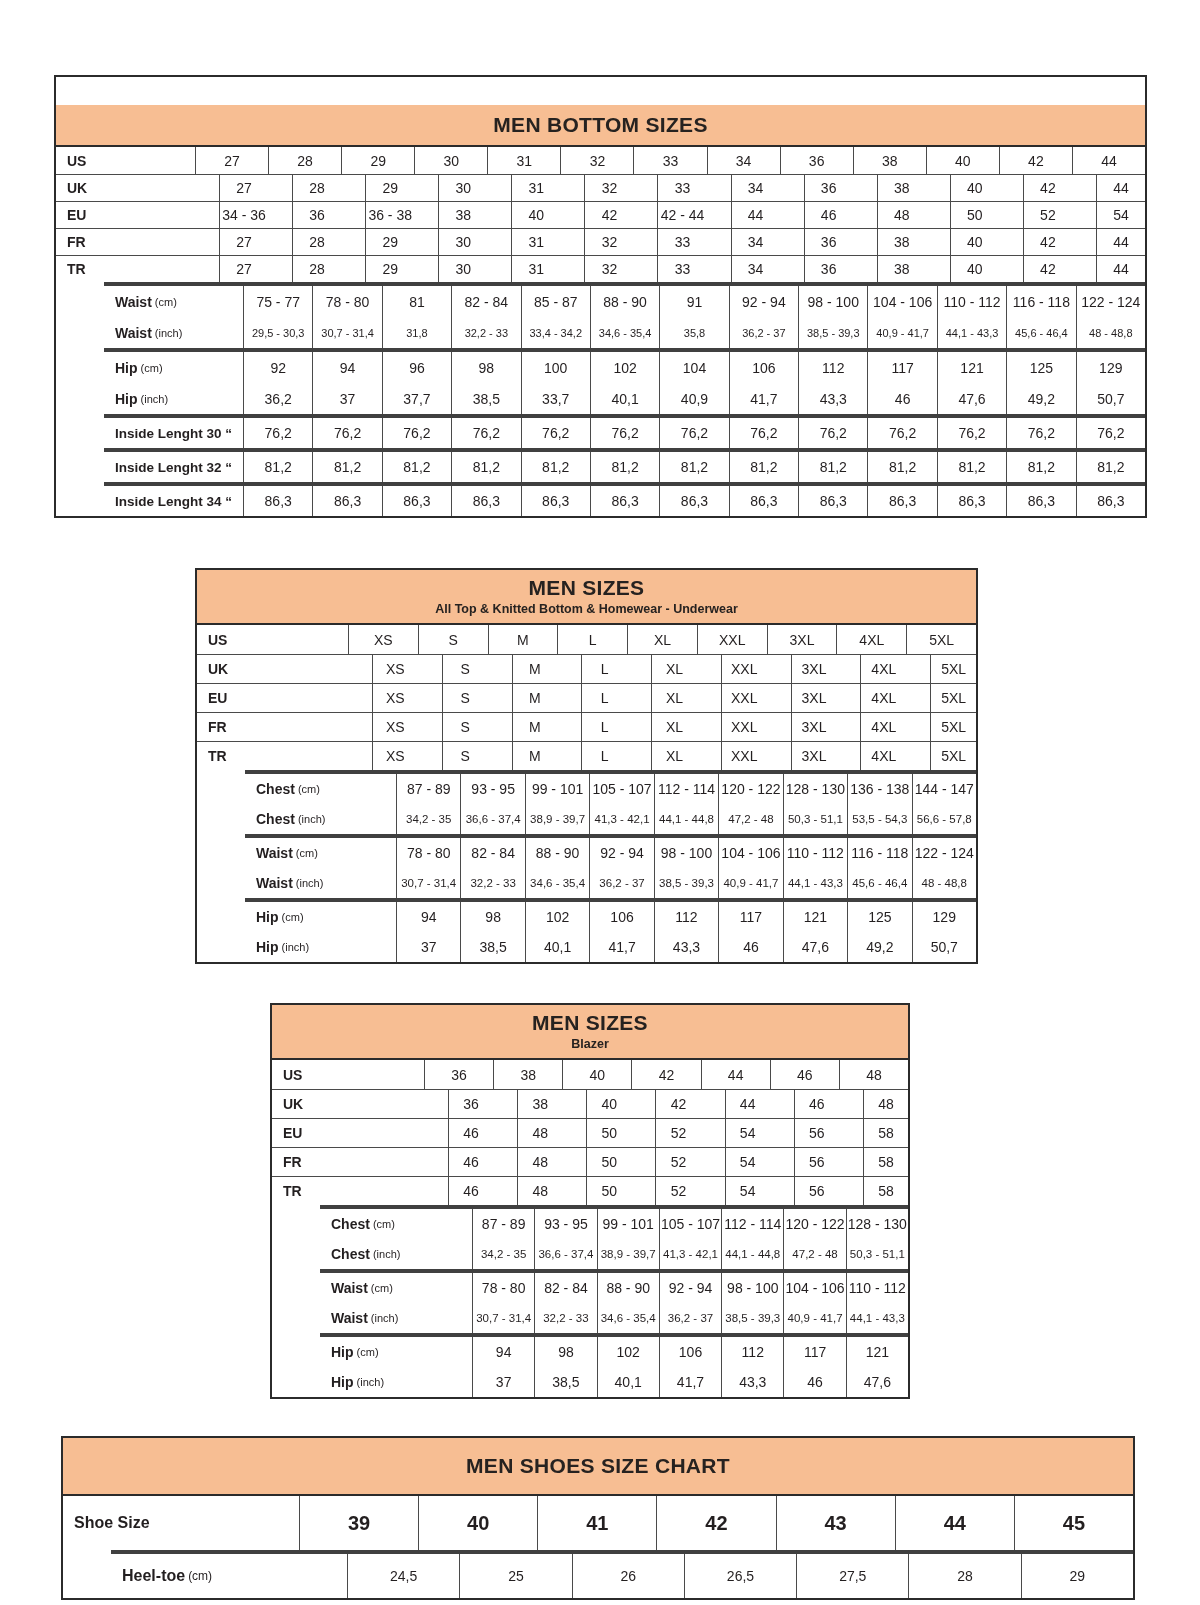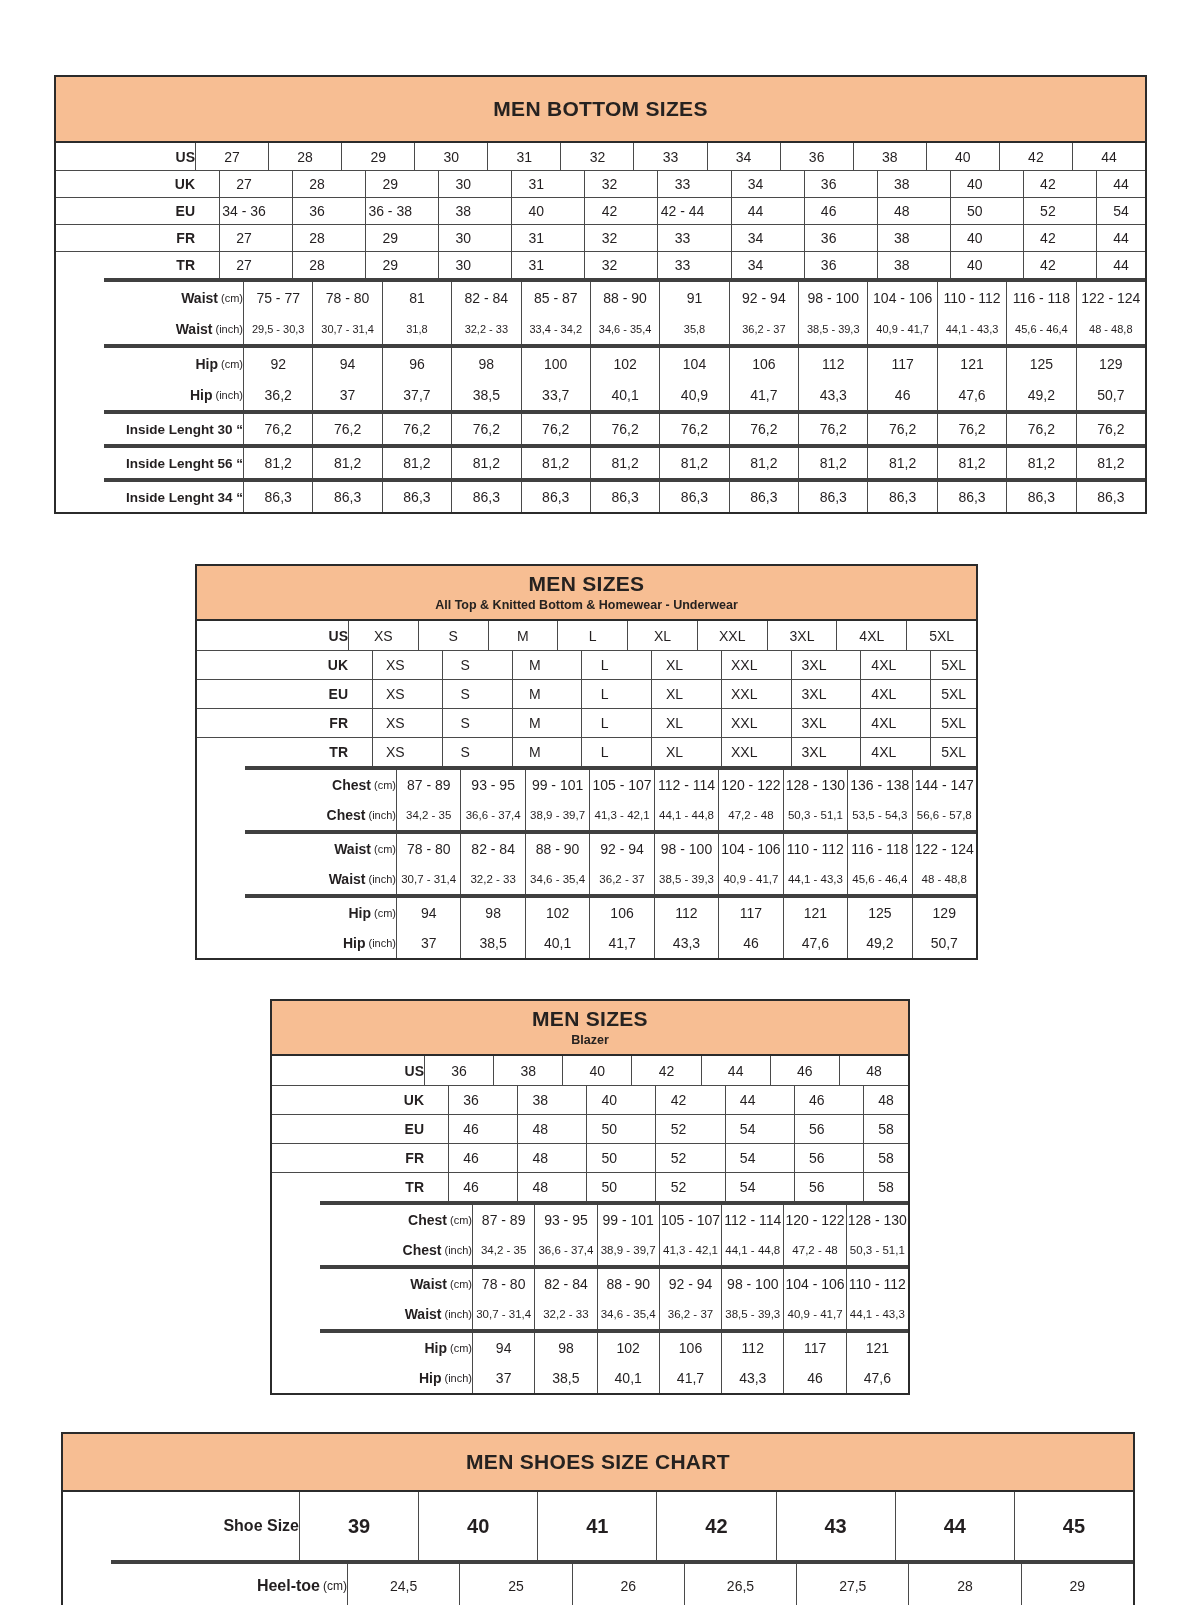--- a/index.html
+++ b/index.html
@@ -21,51 +21,51 @@
   .t2{margin:50px 0 0 195px; width:783px;  --label-w:151px;}
   .t3{margin:39px 0 0 270px; width:640px;  --label-w:152px;}
   .t4{margin:37px 0 0 61px;  width:1074px; --label-w:236px;}
 
   .thead{
     background:#F7BE93;
     border-bottom:2px solid #2b2b2b;
     display:flex;flex-direction:column;justify-content:center;align-items:center;
     box-sizing:border-box;
   }
-  .t1 .thead{height:66px;}
+  .t1 .thead{height:42px;margin-top:28px;}
   .t2 .thead,.t3 .thead{height:55px;}
   .t4 .thead{height:58px;}
   .title{font-weight:bold;font-size:21px;letter-spacing:.3px;color:#262220;line-height:1.05;}
   .subtitle{font-weight:bold;font-size:12.5px;color:#262220;margin-top:2px;}
 
   .block{box-sizing:border-box;}
   .block + .block{border-top:4px solid #404040;margin-left:48px;}
   .div-thin .row + .row{border-top:1px solid #4a4a4a;gap:24px;}
 
   .row{
     display:grid;
     align-items:stretch;
     box-sizing:border-box;
   }
   .t1 .regions .row{height:27px;}
   .t1 .measure .row{height:31px;}
   .t1 .single .row{height:30px;}
   .t2 .regions .row,.t3 .regions .row{height:29px;}
   .t2 .measure .row,.t3 .measure .row{height:30px;}
-  .t4 .shoe-size .row{height:68px;border-radius:15px;}
+  .t4 .shoe-size .row{height:54px;border-radius:15px;}
   .t4 .heel-toe .row{height:44px;}
 
   .cell{
     display:flex;align-items:center;justify-content:center;
     font-size:14px;color:#231f20;white-space:nowrap;
     box-sizing:border-box;overflow:hidden;
   }
   .cell + .cell{border-left:1px solid #4a4a4a;}
   .cell.label{
-    justify-content:flex-end;
+    justify-content:flex-start;padding-left:11px;
     font-weight:bold;font-size:14px;
   }
   .t1 .single .cell.label{font-size:13.5px;}
   .lab-sub{font-weight:normal;font-size:11px;margin-left:3px;}
   .row.small .cell:not(.label){font-size:11.5px;}
   .t1 .measure .cell:not(.label){font-size:14px;}
   .t1 .row.small .cell:not(.label){font-size:11px;}
   .t4 .cell.label{font-size:16px;}
   .t4 .lab-sub{font-size:12px;}
   .t4 .shoe-size .cell:not(.label){font-weight:bold;font-size:20px;}
@@ -267,21 +267,21 @@
           <div class="cell">76,2</div>
           <div class="cell">76,2</div>
           <div class="cell">76,2</div>
           <div class="cell">76,2</div>
           <div class="cell">76,2</div>
         </div>
       </div>
       <div class="block single div-none">
         <div class="row" style="grid-template-columns: var(--label-w) repeat(13, 1fr);">
           <div class="cell label">
-            <span class="lab-main">Inside Lenght 56 “</span>
+            <span class="lab-main">Inside Lenght 32 “</span>
           </div>
           <div class="cell">81,2</div>
           <div class="cell">81,2</div>
           <div class="cell">81,2</div>
           <div class="cell">81,2</div>
           <div class="cell">81,2</div>
           <div class="cell">81,2</div>
           <div class="cell">81,2</div>
           <div class="cell">81,2</div>
           <div class="cell">81,2</div>

